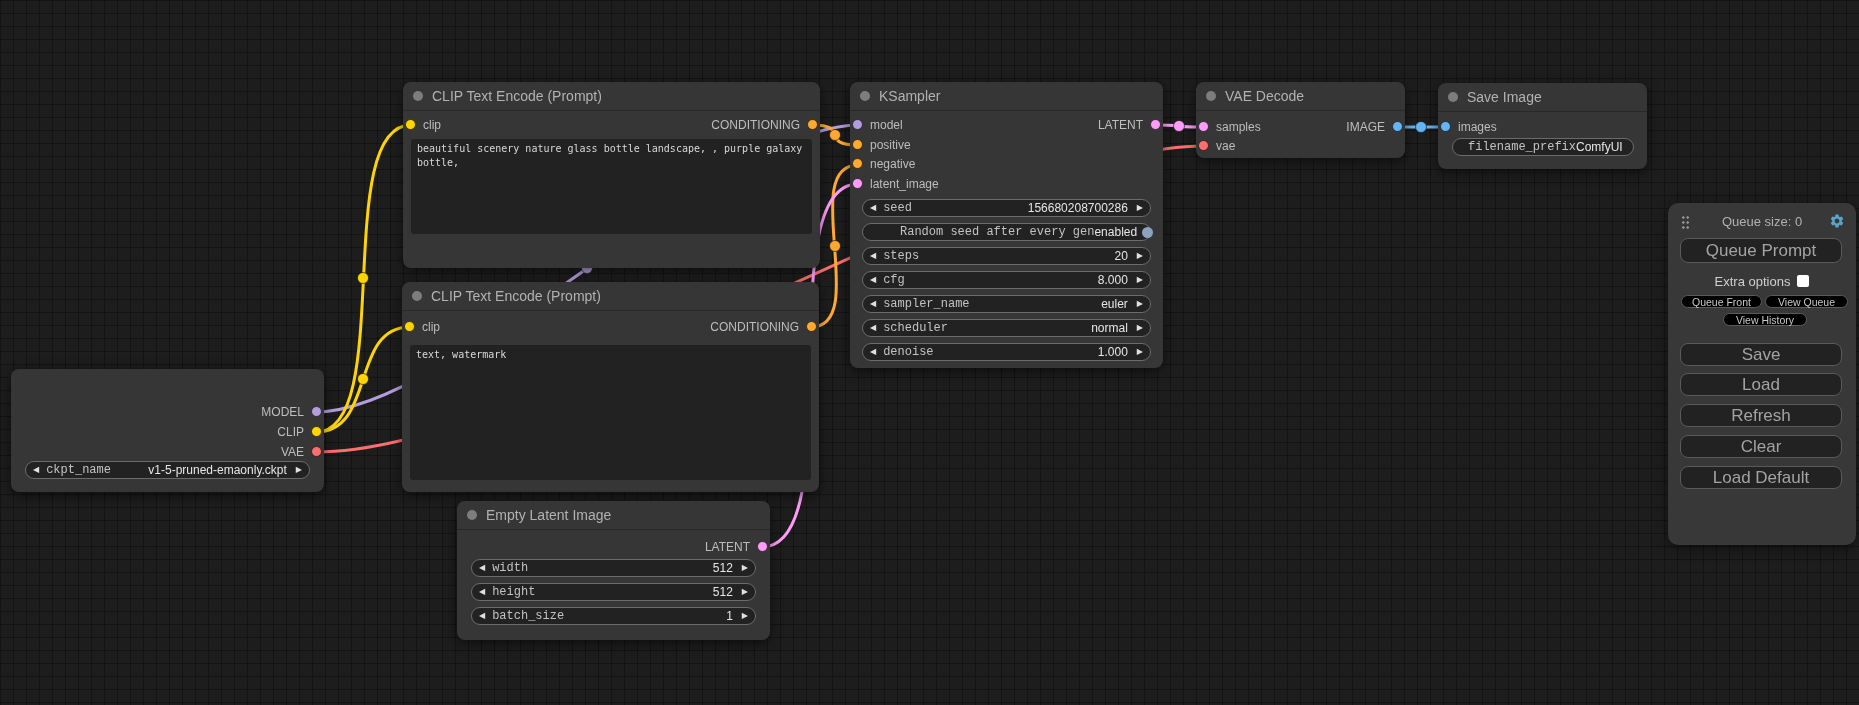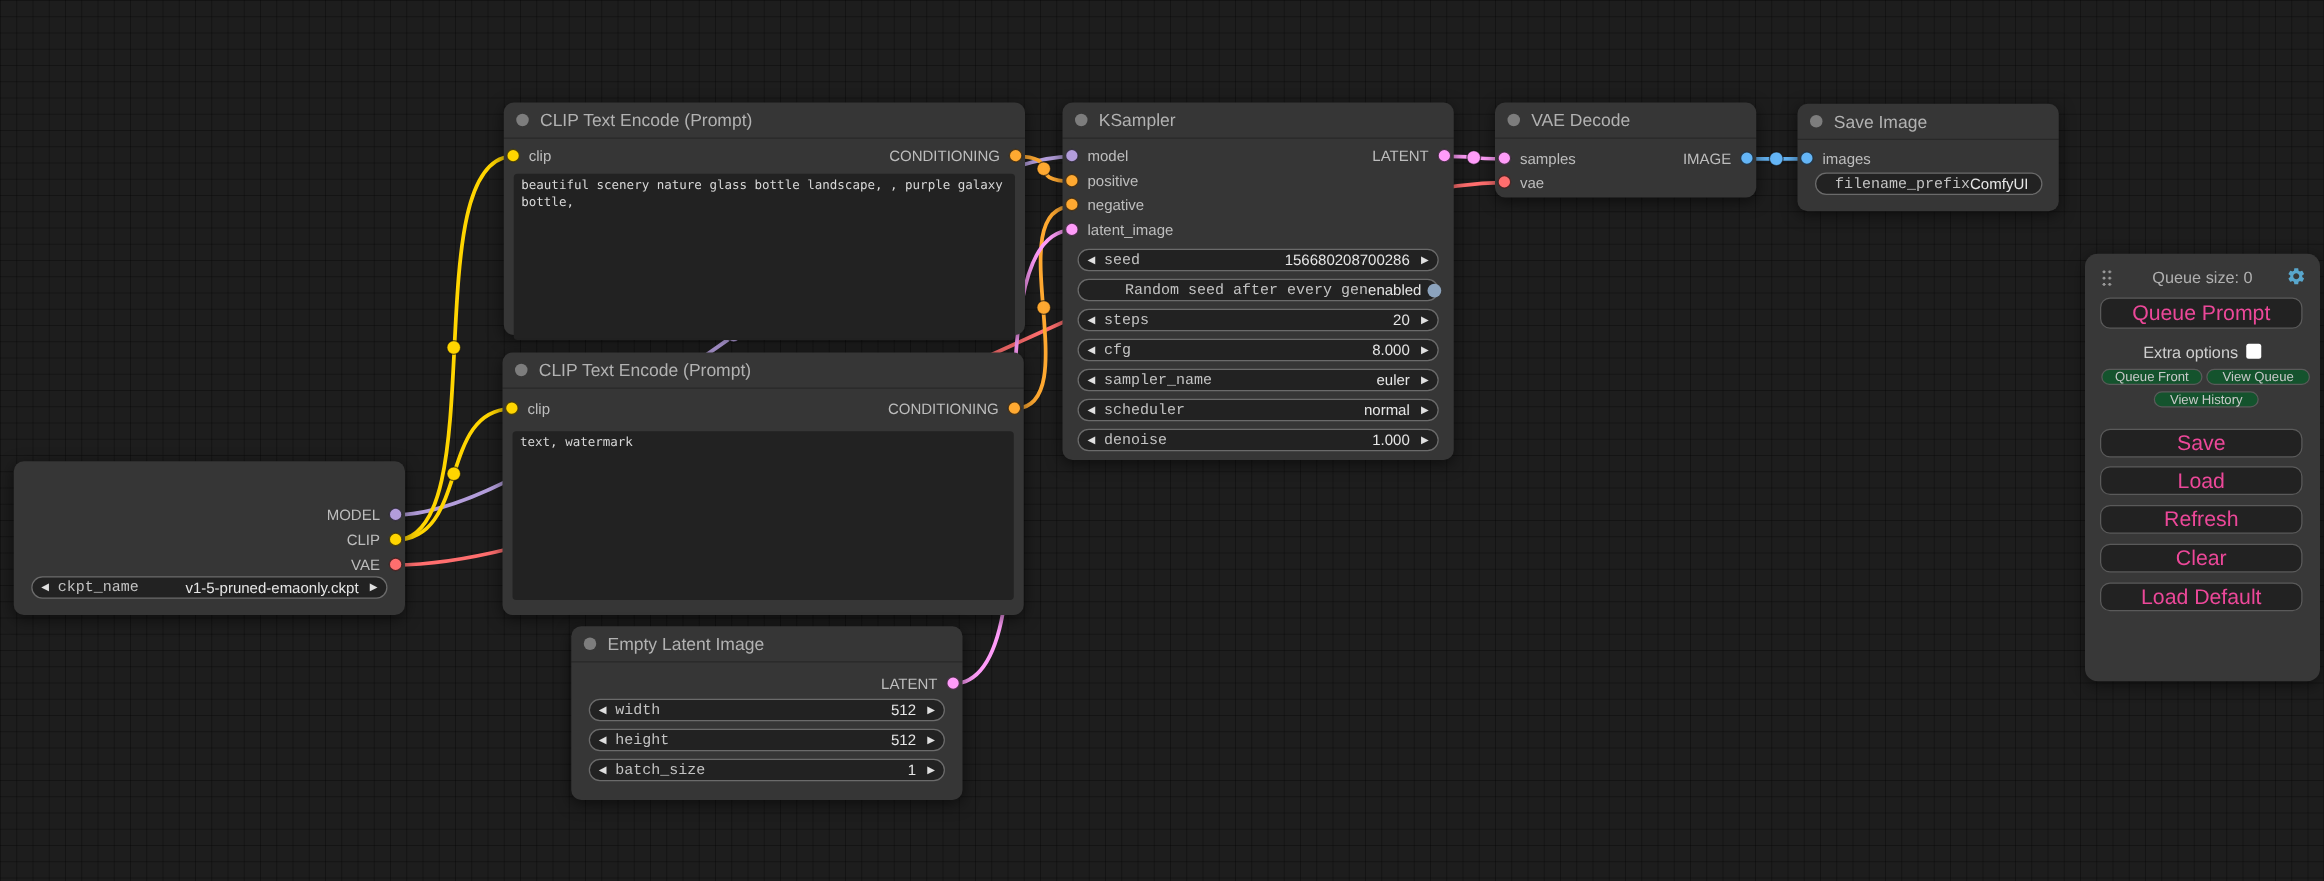--- a/index.html
+++ b/index.html
@@ -54,25 +54,25 @@
   .qp-top{position:absolute;left:0;top:10px;width:100%;height:18px;}
   .drag-handle{
     position:absolute;left:13px;top:2px;width:9px;height:14px;
     background-image:radial-gradient(#9a9a9a 1.1px, transparent 1.3px);
     background-size:4.5px 5px;
   }
   .queue-size{position:absolute;width:100%;text-align:center;top:1px;font-size:13px;color:#b0b0b0;}
   .gear{position:absolute;right:11px;top:0px;width:16px;height:16px;}
   .qbtn{
     position:absolute;left:12px;width:162px;height:23px;background:#222;
-    border:1px solid #5a5a5a;border-radius:8px;color:#ec4899;font-size:17px;
+    border:1px solid #5a5a5a;border-radius:8px;color:#a3a3a3;font-size:17px;
     display:flex;align-items:center;justify-content:center;box-sizing:border-box;
   }
   .qsmall{
-    position:absolute;height:13px;background:#14532d;border:1px solid #5a5a5a;border-radius:8px;
+    position:absolute;height:13px;background:#000000;border:1px solid #5a5a5a;border-radius:8px;
     color:#c9c9c9;font-size:10.5px;display:flex;align-items:center;justify-content:center;box-sizing:border-box;
   }
   .extra-row{
     position:absolute;left:0;top:71px;width:100%;height:14px;
     display:flex;align-items:center;justify-content:center;gap:7px;
     font-size:13px;color:#cfcfcf;
   }
   .checkbox{width:12px;height:12px;background:#fff;border-radius:2px;}
 </style>
 </head>
@@ -121,21 +121,21 @@
 
   <div class="node" style="left:403px;top:82px;width:417px;height:186px">
     <div class="node-header">
       <span class="title-dot"></span>
       <span class="node-title">CLIP Text Encode (Prompt)</span>
     </div>
     <span class="dot in" style="top:37px;background:#FFD500"></span>
     <span class="sl in" style="top:36px">clip</span>
     <span class="sl out" style="top:36px">CONDITIONING</span>
     <span class="dot out" style="top:37px;background:#FFA931"></span>
-    <div class="textbox" style="left:8px;top:57px;width:401px;height:133px">beautiful scenery nature glass bottle landscape, , purple galaxy bottle,</div>
+    <div class="textbox" style="left:8px;top:57px;width:401px;height:95px">beautiful scenery nature glass bottle landscape, , purple galaxy bottle,</div>
   </div>
 
   <div class="node" style="left:402px;top:282px;width:417px;height:210px">
     <div class="node-header">
       <span class="title-dot"></span>
       <span class="node-title">CLIP Text Encode (Prompt)</span>
     </div>
     <span class="dot in" style="top:39px;background:#FFD500"></span>
     <span class="sl in" style="top:38px">clip</span>
     <span class="sl out" style="top:38px">CONDITIONING</span>

